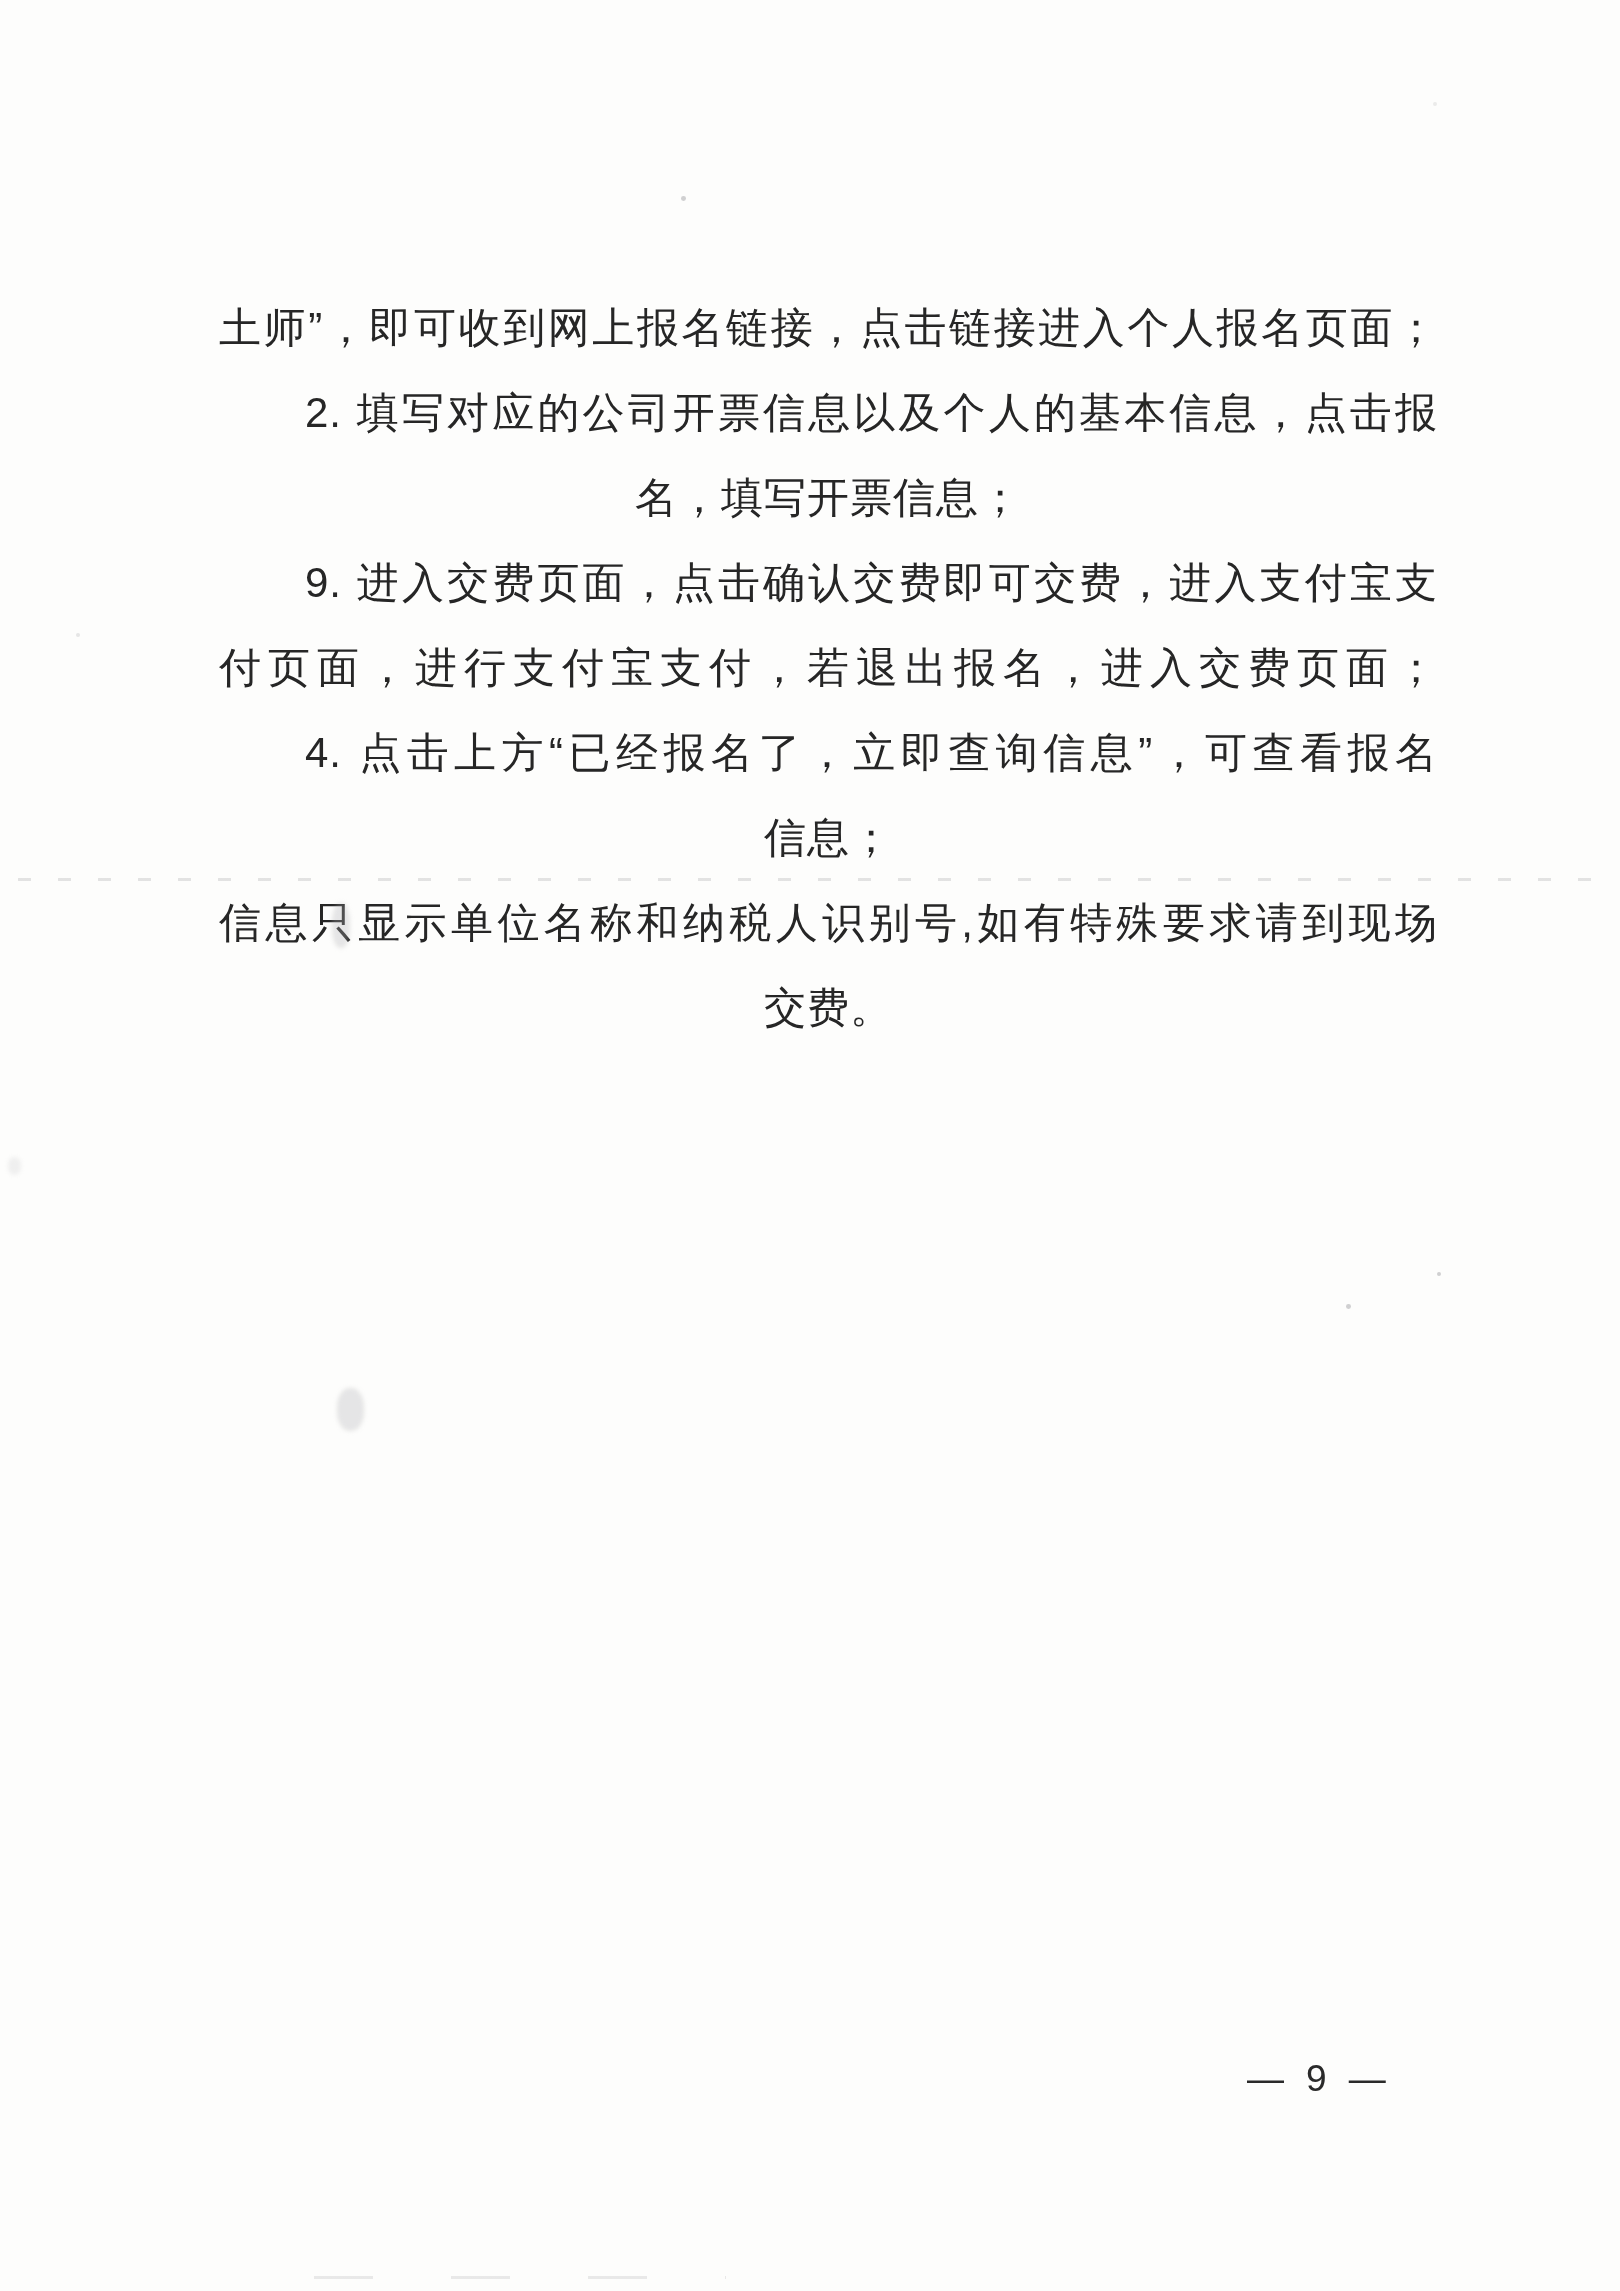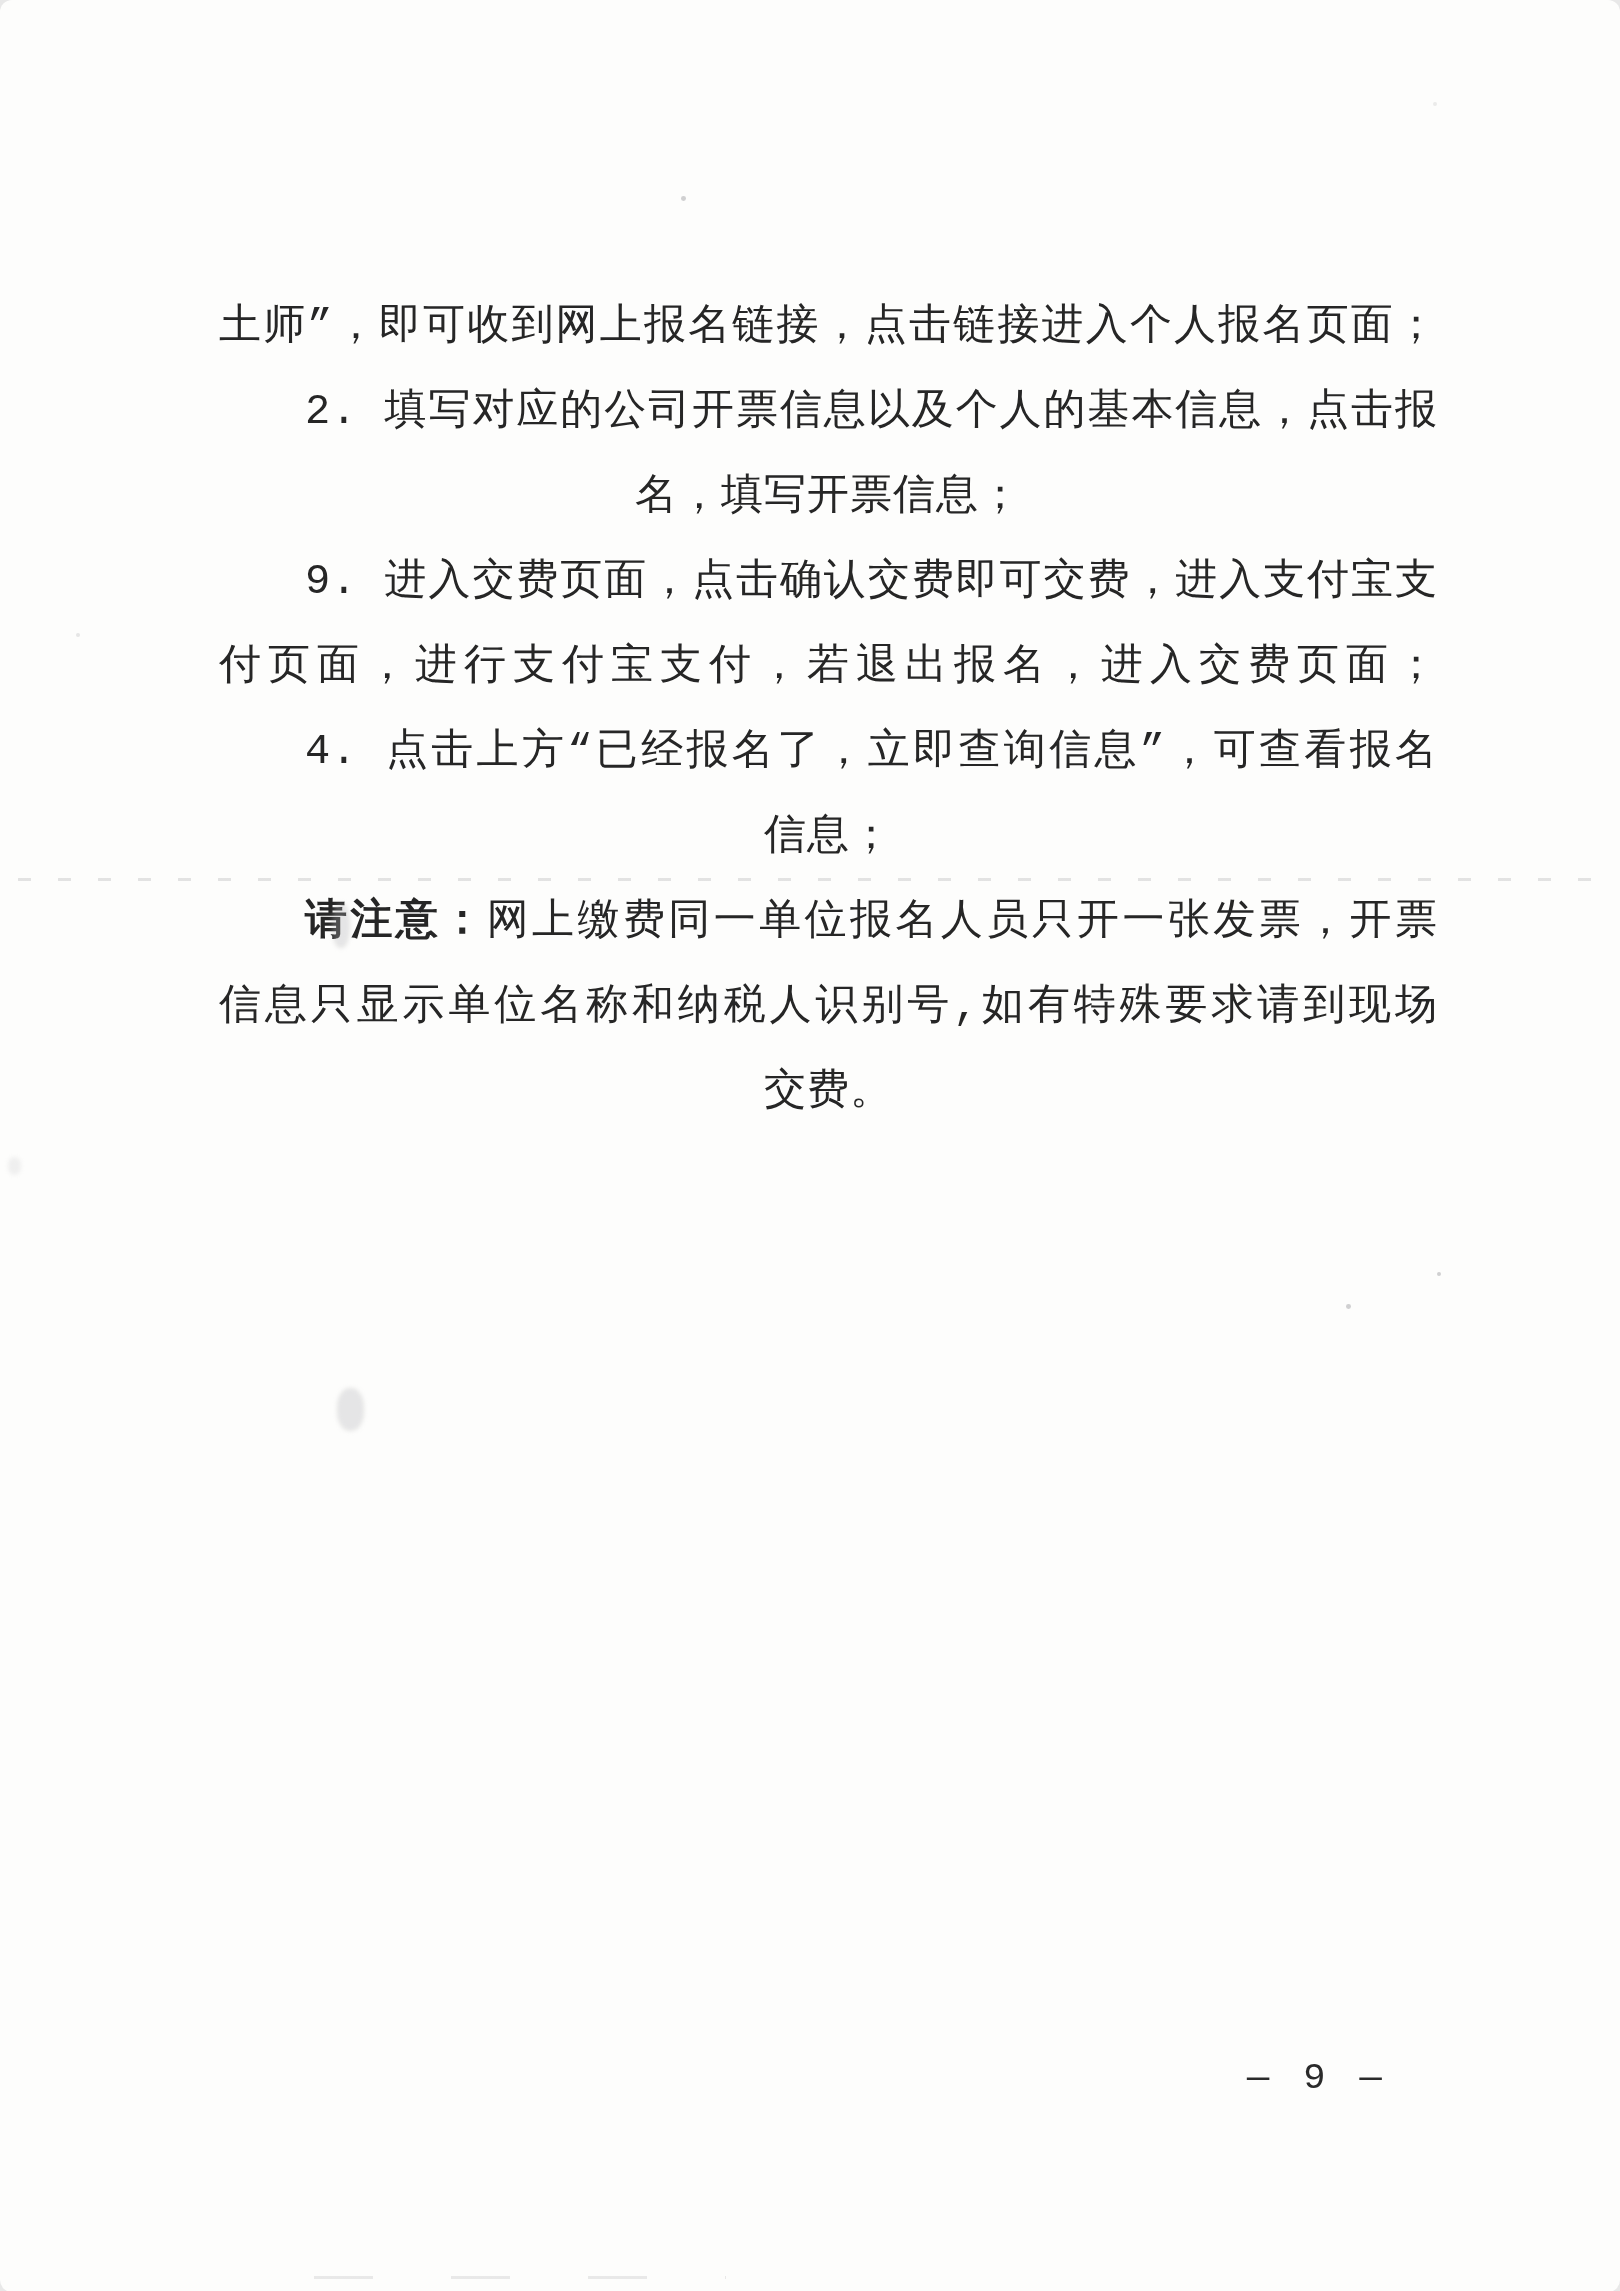--- a/index.html
+++ b/index.html
@@ -7,23 +7,22 @@
     padding: 0;
     background: #e8e8e8;
   }
   .page {
     position: relative;
     width: 1620px;
     height: 2292px;
     margin: 0 auto;
     background: var(--paper, #fdfdfc);
     overflow: hidden;
-    font-family: Liberation Mono, monospace;
+    font-family: Liberation Sans, sans-serif;
     color: var(--ink, #262626);
-    border-radius: 12px;
   }
   .text-block {
     position: absolute;
     top: 285px;
     left: 219px;
     width: 1219px;
   }
   .line {
     margin: 0;
     padding: 0;
@@ -103,21 +102,20 @@
 <div class="page" style="--paper: #fdfdfc; --ink: #262626;">
 
   <main class="text-block">
     <p class="line fill">土师”，即可收到网上报名链接，点击链接进入个人报名页面；</p>
     <p class="line indent fill">2. 填写对应的公司开票信息以及个人的基本信息，点击报</p>
     <p class="line">名，填写开票信息；</p>
     <p class="line indent fill">9. 进入交费页面，点击确认交费即可交费，进入支付宝支</p>
     <p class="line fill">付页面，进行支付宝支付，若退出报名，进入交费页面；</p>
     <p class="line indent fill">4. 点击上方“已经报名了，立即查询信息”，可查看报名</p>
     <p class="line">信息；</p>
-    <p class="line indent fill"><span class="notice-bold">请注意：</span><span>网上缴费同一单位报名人员只开一张发票，开票</span></p>
     <p class="line fill">信息只显示单位名称和纳税人识别号,如有特殊要求请到现场</p>
     <p class="line">交费。</p>
   </main>
 
   <div class="page-number">— 9 —</div>
 
   <div class="scan-streak"></div>
   <div class="scan-streak-bottom"></div>
   <div class="smudge s1"></div>
   <div class="smudge s2"></div>

